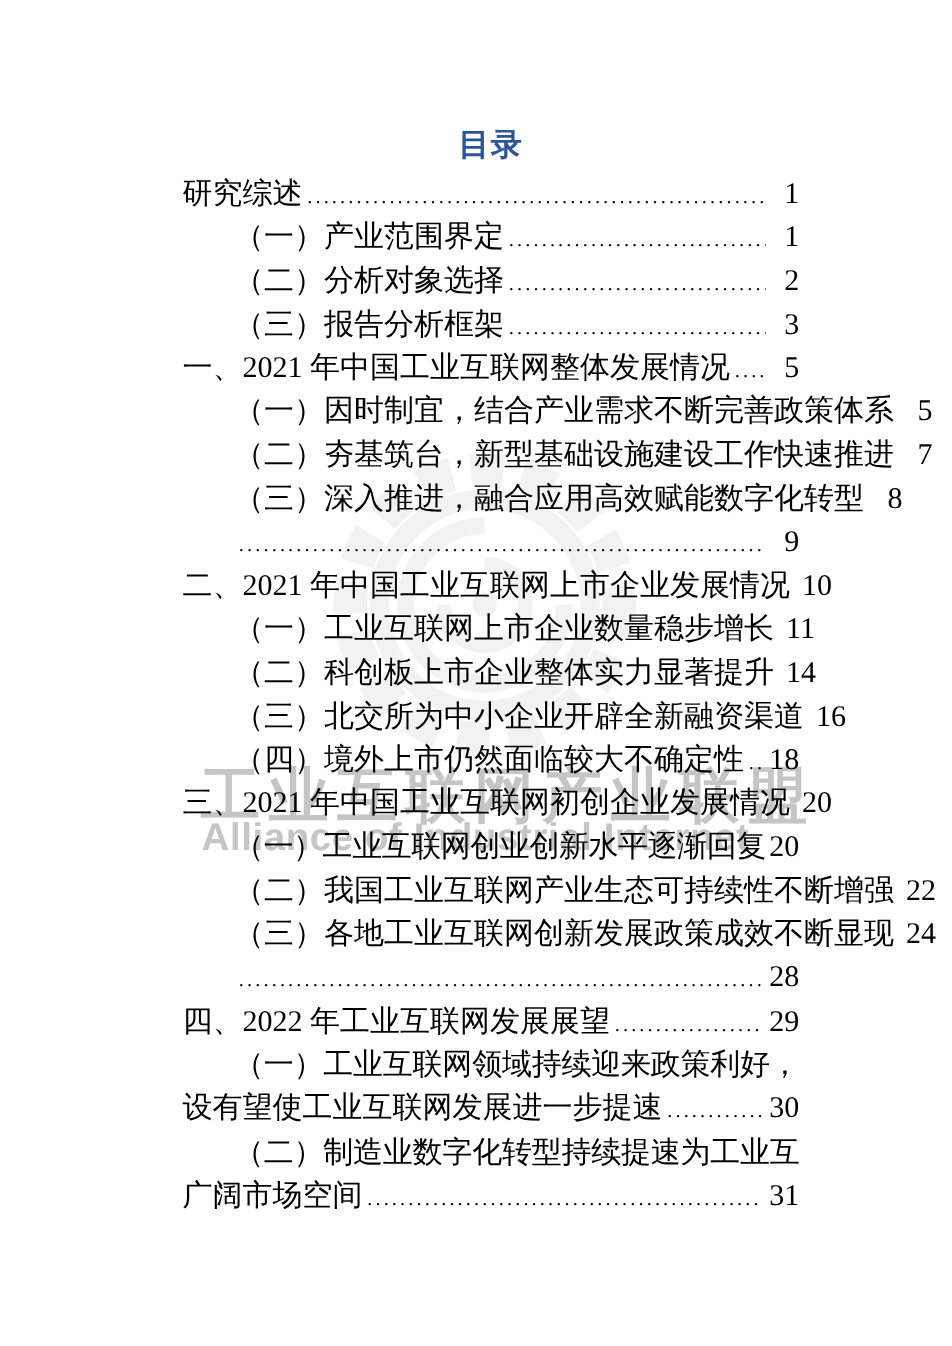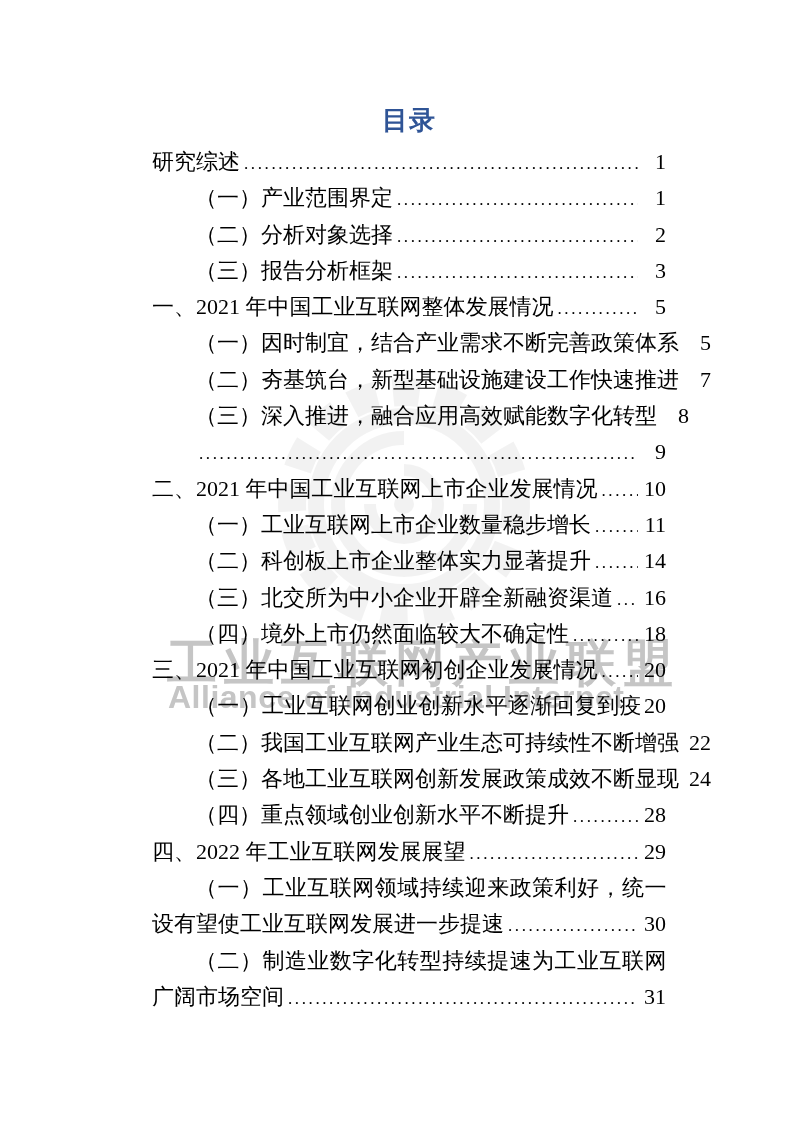--- a/index.html
+++ b/index.html
@@ -42,21 +42,21 @@
     font-size: 26px; font-weight: bold; letter-spacing: 1px;
     color: var(--title-color, #2F5496);
   }
   .toc {
     position: absolute; left: 152px; top: 144px; width: 514px;
     z-index: 1;
   }
   .toc-row {
     display: flex; align-items: baseline;
     height: 36.3px; line-height: 36.3px;
-    font-size: 22px;
+    font-size: 25px;
   }
   .toc-row.indent { padding-left: 43px; }
   .toc-text { white-space: nowrap; }
   .toc-row.justify .toc-text {
     flex: 1 1 auto; white-space: normal;
     text-align: justify; text-align-last: justify;
     letter-spacing: -0.5px;
     overflow: hidden; max-height: 36.3px;
   }
   .dots {
@@ -175,21 +175,20 @@
         <span class="toc-text">（二）我国工业互联网产业生态可持续性不断增强</span>
         <span class="dots"></span>
         <span class="pagenum">22</span>
       </div>
       <div class="toc-row indent">
         <span class="toc-text">（三）各地工业互联网创新发展政策成效不断显现</span>
         <span class="dots"></span>
         <span class="pagenum">24</span>
       </div>
       <div class="toc-row indent">
-        <span class="toc-text">（四）重点领域创业创新水平不断提升</span>
         <span class="dots"></span>
         <span class="pagenum">28</span>
       </div>
       <div class="toc-row">
         <span class="toc-text">四、2022 年工业互联网发展展望</span>
         <span class="dots"></span>
         <span class="pagenum">29</span>
       </div>
       <div class="toc-row indent justify">
         <span class="toc-text">（一）工业互联网领域持续迎来政策利好，统一大市场建</span>

